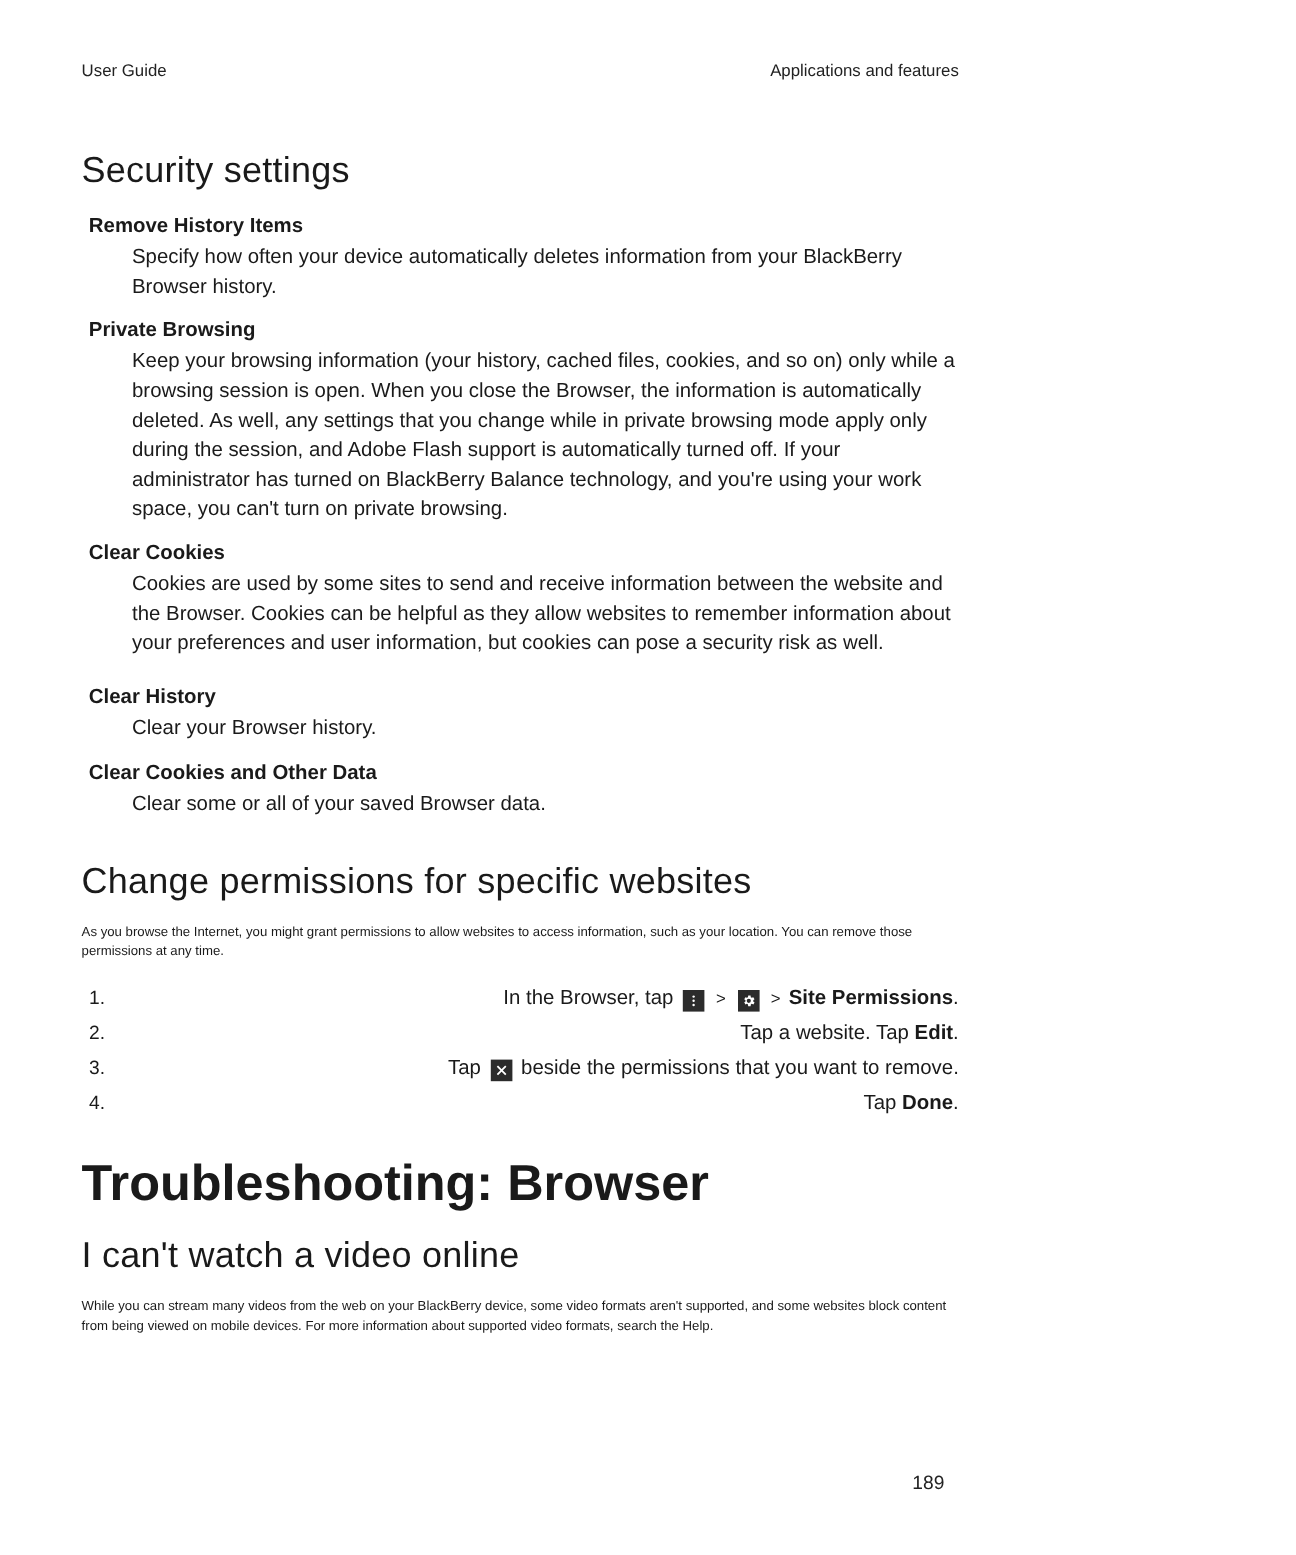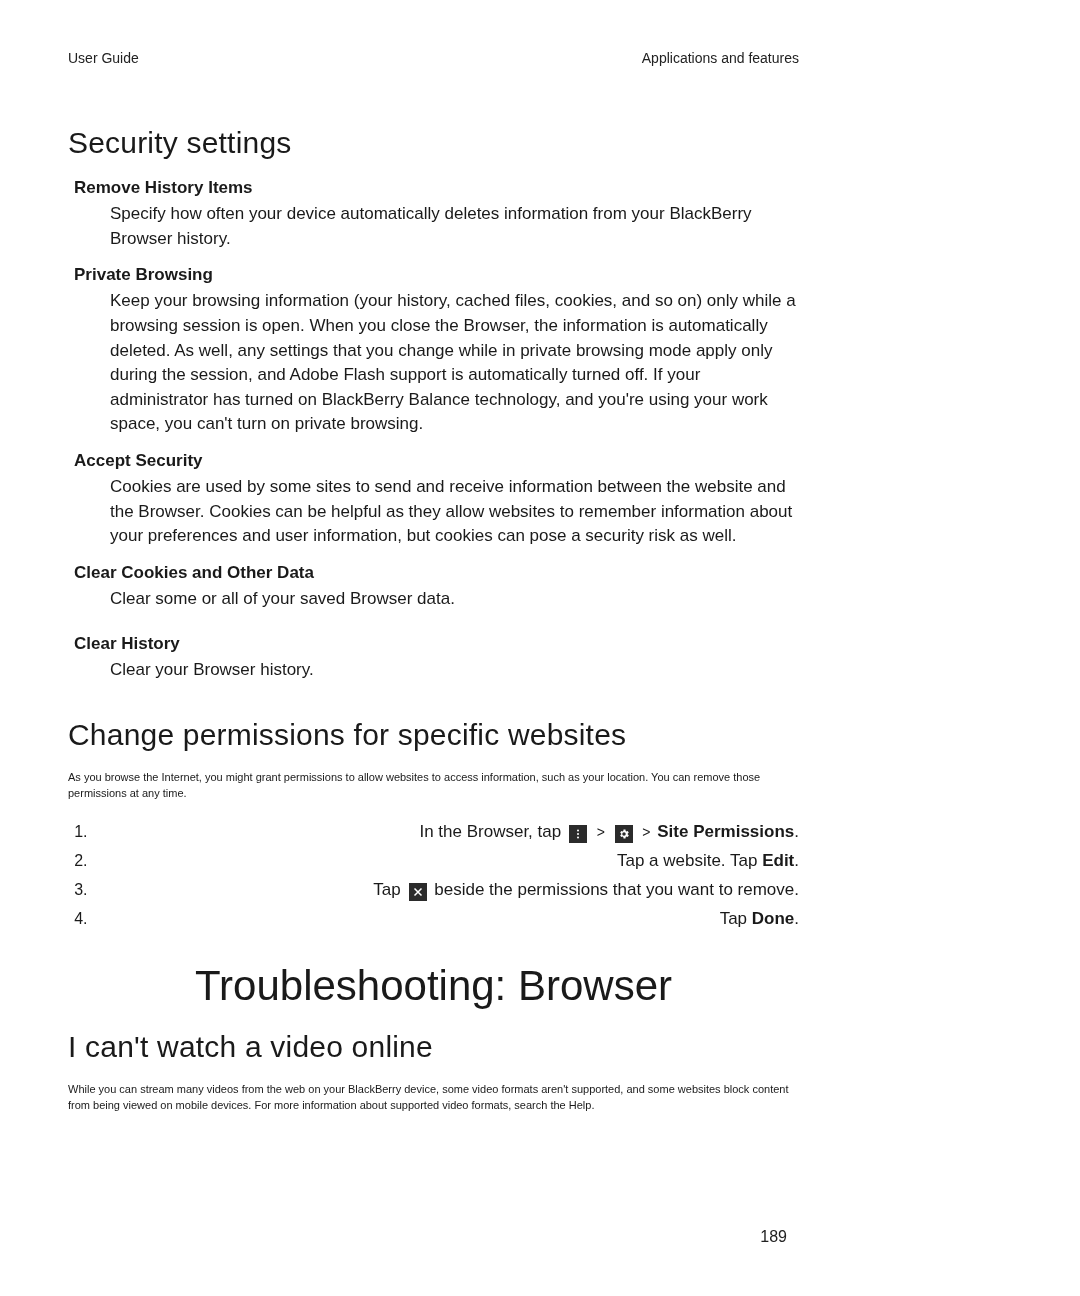--- a/index.html
+++ b/index.html
@@ -23,24 +23,23 @@
     color: #222;
     margin-bottom: 60px;
   }
   h2.section {
     font-weight: 400;
     font-size: 30px;
     margin: 16px 0 18px 0;
     letter-spacing: 0.2px;
   }
   h1.big {
-    font-weight: 400;
+    font-weight: 700;
     font-size: 42px;
     margin: 28px 0 20px 0;
-    text-align: center;
   }
   .dl-item { margin-bottom: 14px; }
   .dl-item .term {
     font-weight: 700;
     font-size: 17px;
     margin-left: 6px;
     margin-bottom: 4px;
   }
   .dl-item .desc {
     font-size: 17px;
@@ -102,30 +101,30 @@
 
   <div class="dl-item">
     <div class="term">Remove History Items</div>
     <div class="desc">Specify how often your device automatically deletes information from your BlackBerry Browser history.</div>
   </div>
   <div class="dl-item">
     <div class="term">Private Browsing</div>
     <div class="desc">Keep your browsing information (your history, cached files, cookies, and so on) only while a browsing session is open. When you close the Browser, the information is automatically deleted. As well, any settings that you change while in private browsing mode apply only during the session, and Adobe Flash support is automatically turned off. If your administrator has turned on BlackBerry Balance technology, and you're using your work space, you can't turn on private browsing.</div>
   </div>
   <div class="dl-item">
-    <div class="term">Accept Security</div>
+    <div class="term">Clear Cookies</div>
     <div class="desc">Cookies are used by some sites to send and receive information between the website and the Browser. Cookies can be helpful as they allow websites to remember information about your preferences and user information, but cookies can pose a security risk as well.</div>
+  </div>
+  <div class="dl-item" style="margin-top:22px">
+    <div class="term">Clear History</div>
+    <div class="desc">Clear your Browser history.</div>
   </div>
   <div class="dl-item">
     <div class="term">Clear Cookies and Other Data</div>
     <div class="desc">Clear some or all of your saved Browser data.</div>
-  </div>
-  <div class="dl-item" style="margin-top:22px">
-    <div class="term">Clear History</div>
-    <div class="desc">Clear your Browser history.</div>
   </div>
 
   <h2 class="section" style="margin-top:36px">Change permissions for specific websites</h2>
   <p class="body">As you browse the Internet, you might grant permissions to allow websites to access information, such as your location. You can remove those permissions at any time.</p>
 
   <ol class="steps">
     <li>
       <span>In the Browser, tap</span>
       <span class="icon-box">
         <svg viewBox="0 0 24 24">

